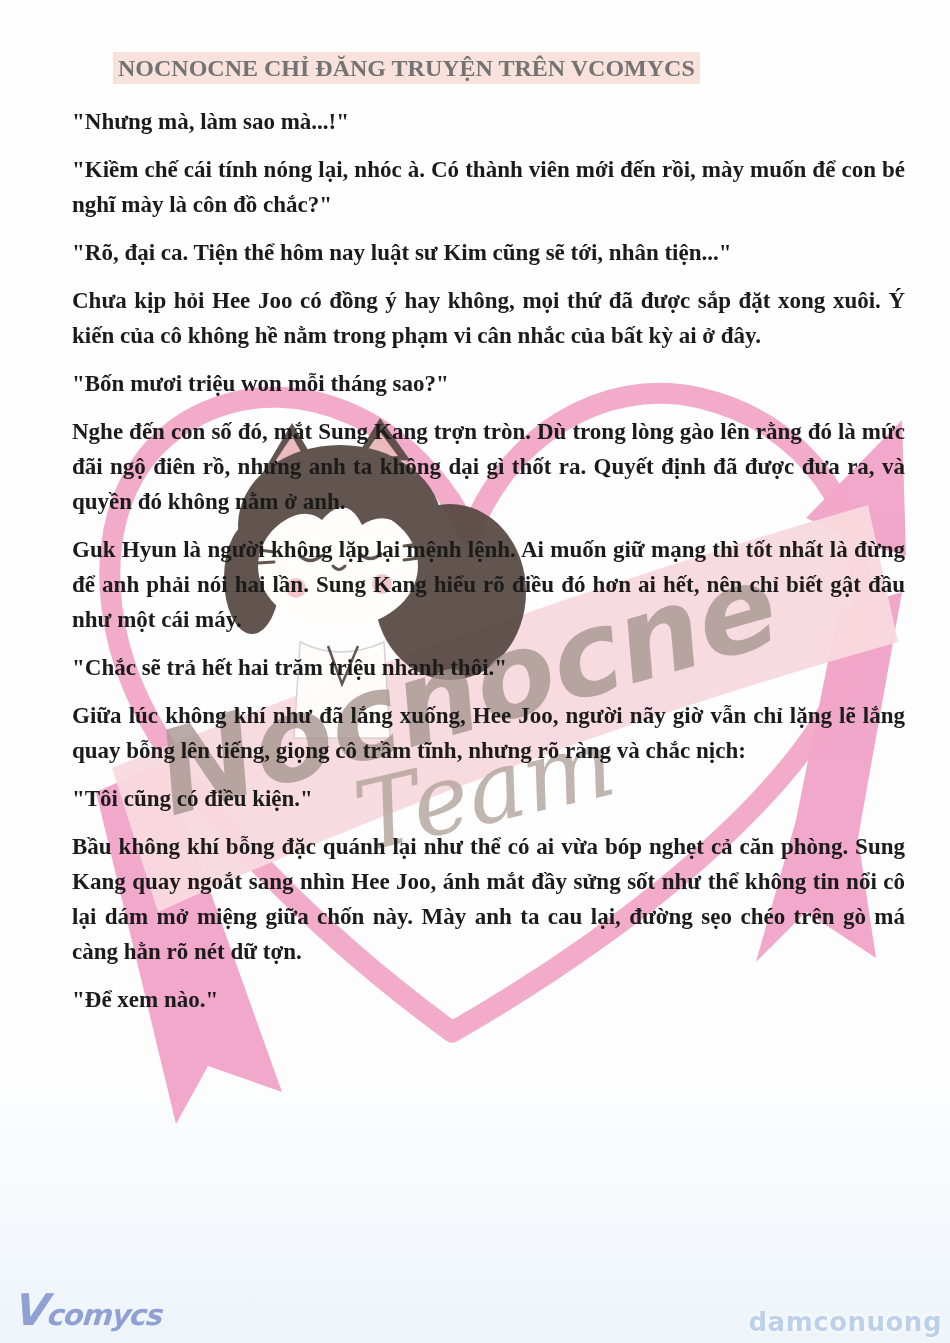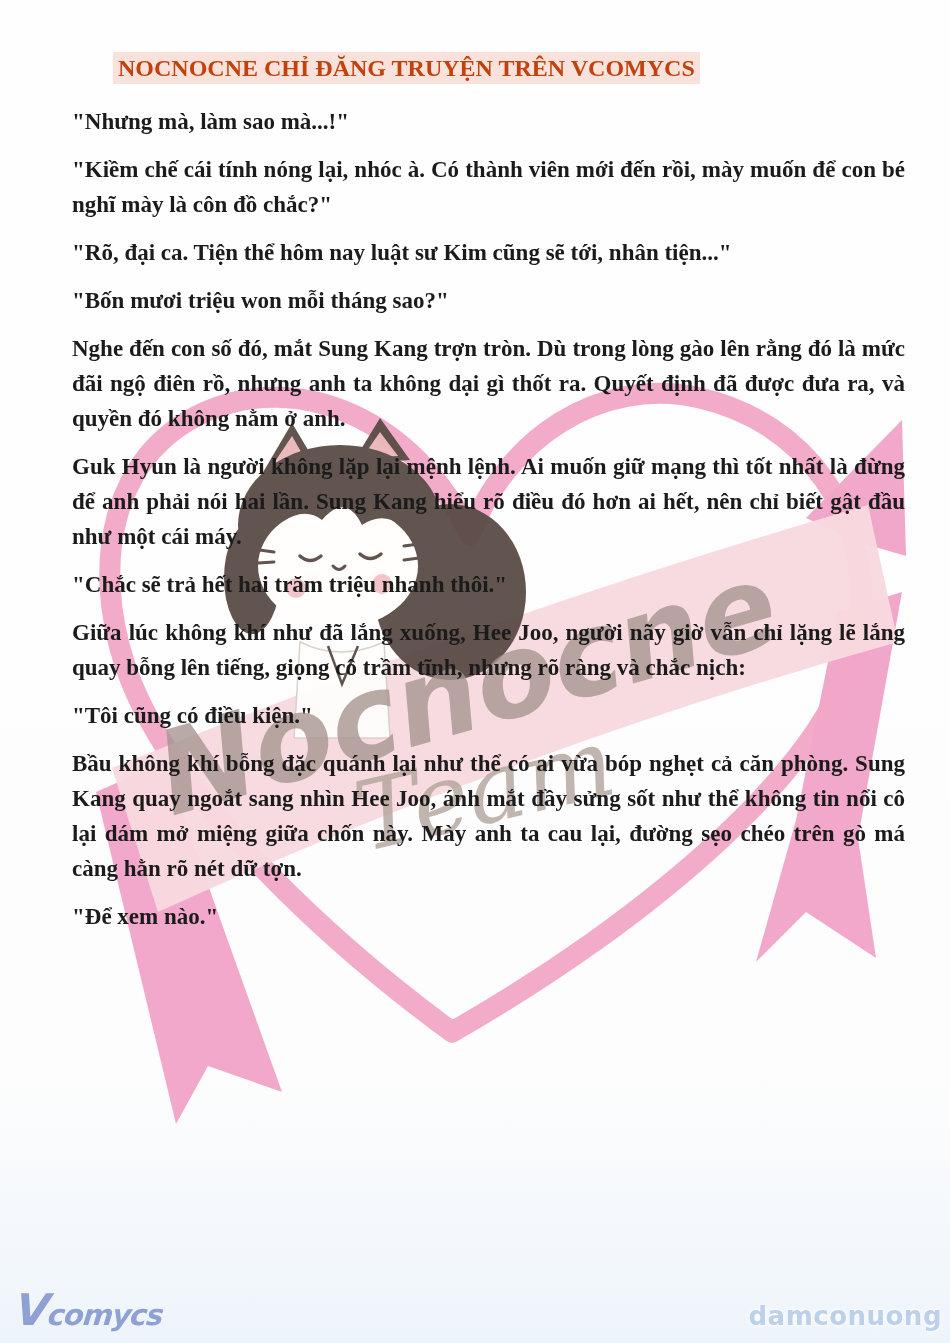--- a/index.html
+++ b/index.html
@@ -12,21 +12,21 @@
     font-family:"Liberation Serif", serif;
   }
   .watermark{
     position:absolute;left:0;top:0;width:950px;height:1343px;
     z-index:0;pointer-events:none;
   }
   .header-notice{
     position:absolute;left:113px;top:52px;z-index:2;
     display:inline-block;
     background:#f9e2db;
-    color:#c2410c;
+    color:#737373;
     font-family:"Liberation Serif", serif;
     font-weight:bold;
     font-size:24px;
     line-height:30px;
     padding:1px 5px;
     letter-spacing:0px;
     white-space:nowrap;
     text-align:right;
   }
   .content{
@@ -44,21 +44,21 @@
     font-family:"DejaVu Sans", sans-serif;
     font-style:italic;
     font-weight:bold;
     font-size:29px;
     color:#8fa0d2;
     transform:skewX(-6deg);
     letter-spacing:-1px;
   }
   .vcomycs::first-letter{font-size:1.5em;}
   .damconuong{
-    position:absolute;right:8px;bottom:12px;z-index:2;
+    position:absolute;right:8px;bottom:6px;z-index:2;
     font-family:"DejaVu Sans", sans-serif;
     font-weight:bold;
     font-size:26px;
     color:#bcd1e9;
     letter-spacing:0.5px;
     text-shadow:0 0 6px #ffffff,0 0 2px #ffffff;
   }
 </style>
 </head>
 <body>
@@ -101,20 +101,21 @@
     <text transform="translate(478,728) rotate(-16)" text-anchor="middle" font-family="'DejaVu Sans', sans-serif" font-style="italic" font-weight="bold" font-size="116" fill="#a6948f" opacity="0.78">Nocnocne</text>
     <text transform="translate(492,822) rotate(-13)" text-anchor="middle" font-family="'DejaVu Serif', serif" font-style="italic" font-weight="normal" font-size="96" fill="#b3a49c" opacity="0.8">Team</text>
   </svg>
 
   <div class="header-notice">NOCNOCNE CHỈ ĐĂNG TRUYỆN TRÊN VCOMYCS</div>
 
   <div class="content">
     <p>"Nhưng mà, làm sao mà...!"</p>
     <p>"Kiềm chế cái tính nóng lại, nhóc à. Có thành viên mới đến rồi, mày muốn để con bé nghĩ mày là côn đồ chắc?"</p>
     <p>"Rõ, đại ca. Tiện thể hôm nay luật sư Kim cũng sẽ tới, nhân tiện..."</p>
+    <p>Chưa kịp hỏi Hee Joo có đồng ý hay không, mọi thứ đã được sắp đặt xong xuôi. Ý kiến của cô không hề nằm trong phạm vi cân nhắc của bất kỳ ai ở đây.</p>
     <p>"Bốn mươi triệu won mỗi tháng sao?"</p>
     <p>Nghe đến con số đó, mắt Sung Kang trợn tròn. Dù trong lòng gào lên rằng đó là mức đãi ngộ điên rồ, nhưng anh ta không dại gì thốt ra. Quyết định đã được đưa ra, và quyền đó không nằm ở anh.</p>
     <p>Guk Hyun là người không lặp lại mệnh lệnh. Ai muốn giữ mạng thì tốt nhất là đừng để anh phải nói hai lần. Sung Kang hiểu rõ điều đó hơn ai hết, nên chỉ biết gật đầu như một cái máy.</p>
     <p>"Chắc sẽ trả hết hai trăm triệu nhanh thôi."</p>
     <p>Giữa lúc không khí như đã lắng xuống, Hee Joo, người nãy giờ vẫn chỉ lặng lẽ lắng quay bỗng lên tiếng, giọng cô trầm tĩnh, nhưng rõ ràng và chắc nịch:</p>
     <p>"Tôi cũng có điều kiện."</p>
     <p>Bầu không khí bỗng đặc quánh lại như thể có ai vừa bóp nghẹt cả căn phòng. Sung Kang quay ngoắt sang nhìn Hee Joo, ánh mắt đầy sửng sốt như thể không tin nổi cô lại dám mở miệng giữa chốn này. Mày anh ta cau lại, đường sẹo chéo trên gò má càng hằn rõ nét dữ tợn.</p>
     <p>"Để xem nào."</p>
   </div>
 

